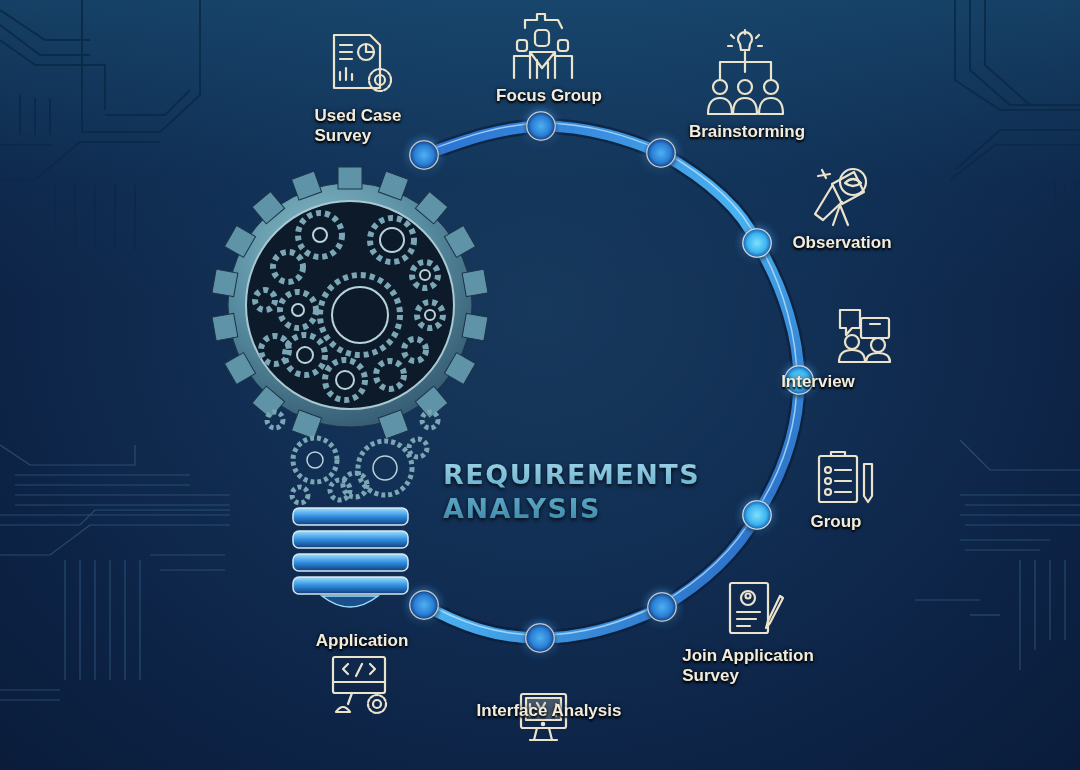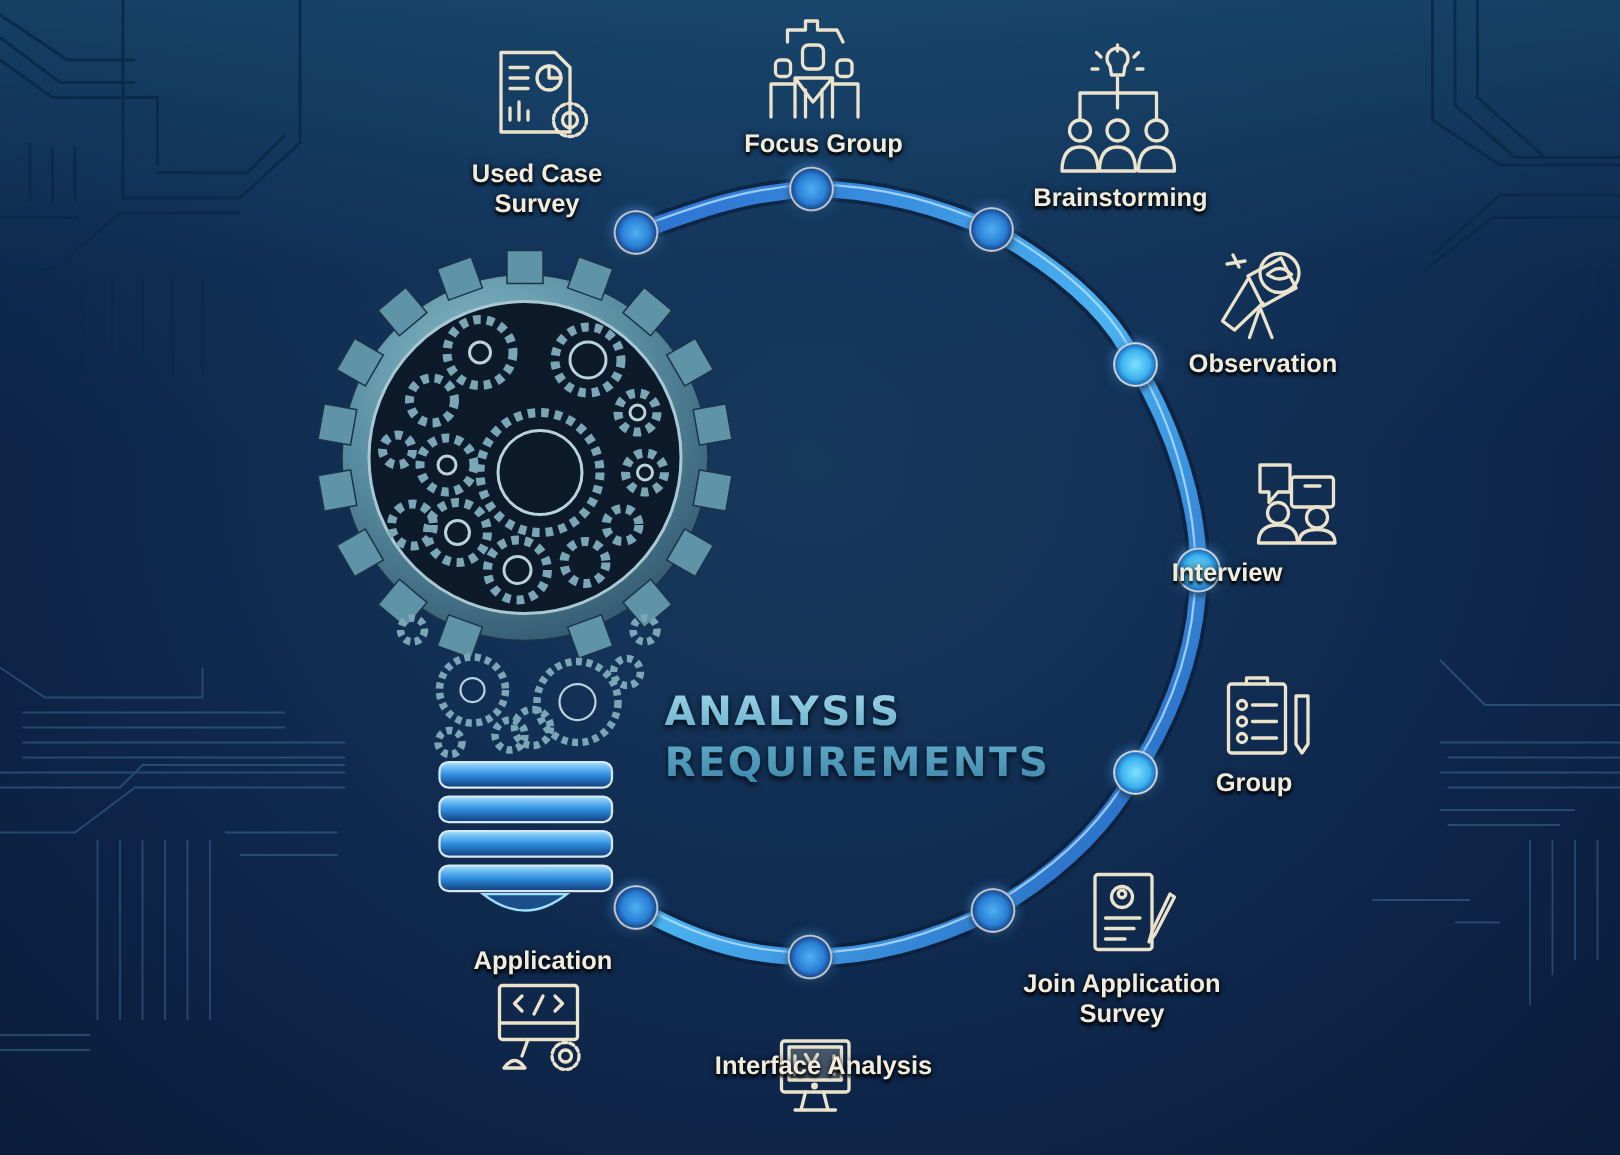--- a/index.html
+++ b/index.html
@@ -9,21 +9,21 @@
     font-family: "Liberation Sans", sans-serif;
   }
   .bg-top {
     position: absolute; left: 0; top: 0; width: 1080px; height: 300px;
     background: linear-gradient(180deg, rgba(30,90,130,0.55) 0%, rgba(20,60,100,0.25) 60%, rgba(0,0,0,0) 100%);
     pointer-events: none;
   }
   svg.layer { position: absolute; left: 0; top: 0; }
   .label {
     position: absolute; color: #f2ecdc; font-weight: bold; font-size: 17px;
-    text-align: center; line-height: 20px;
+    text-align: left; line-height: 20px;
     text-shadow: 0 2px 2px #000, 0 0 4px rgba(0,0,0,0.8);
     white-space: nowrap; transform: translateX(-50%);
   }
   .title {
     position: absolute; left: 443px; top: 458px;
     font-family: "DejaVu Sans", sans-serif; font-weight: bold; font-size: 27px;
     line-height: 34px; letter-spacing: 1.5px;
     background: linear-gradient(180deg, #9fd6ea 0%, #5ea8c6 55%, #3b84a8 100%);
     -webkit-background-clip: text; background-clip: text; color: transparent;
     filter: drop-shadow(0 2px 2px rgba(0,0,0,0.8));
@@ -202,22 +202,22 @@
   <g stroke="#d6e7ee" stroke-width="1.5">
     <rect x="293" y="508" width="115" height="17" rx="6" fill="url(#coil)"></rect>
     <rect x="293" y="531" width="115" height="17" rx="6" fill="url(#coil)"></rect>
     <rect x="293" y="554" width="115" height="17" rx="6" fill="url(#coil)"></rect>
     <rect x="293" y="577" width="115" height="17" rx="6" fill="url(#coil)"></rect>
   </g>
   <path d="M322,596 Q350,618 378,596 Z" fill="#1b4f8a" stroke="#9fdfff" stroke-width="1.5"></path>
 </svg>
 
 <div class="title">
+  <div>REQUIREMENTS</div>
   <div>ANALYSIS</div>
-  <div>REQUIREMENTS</div>
 </div>
 
 <div class="node" style="left:424px;top:155px"></div>
 <div class="node" style="left:541px;top:126px"></div>
 <div class="node" style="left:661px;top:153px"></div>
 <div class="node bright" style="left:757px;top:243px"></div>
 <div class="node bright" style="left:799px;top:380px"></div>
 <div class="node bright" style="left:757px;top:515px"></div>
 <div class="node" style="left:662px;top:607px"></div>
 <div class="node" style="left:540px;top:638px"></div>

